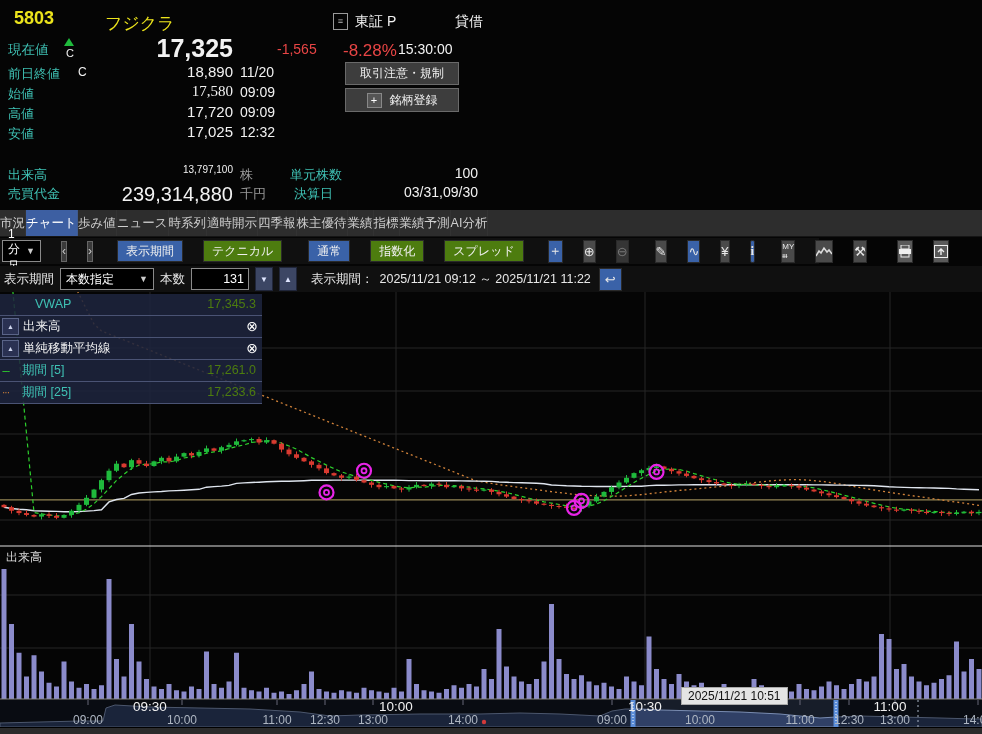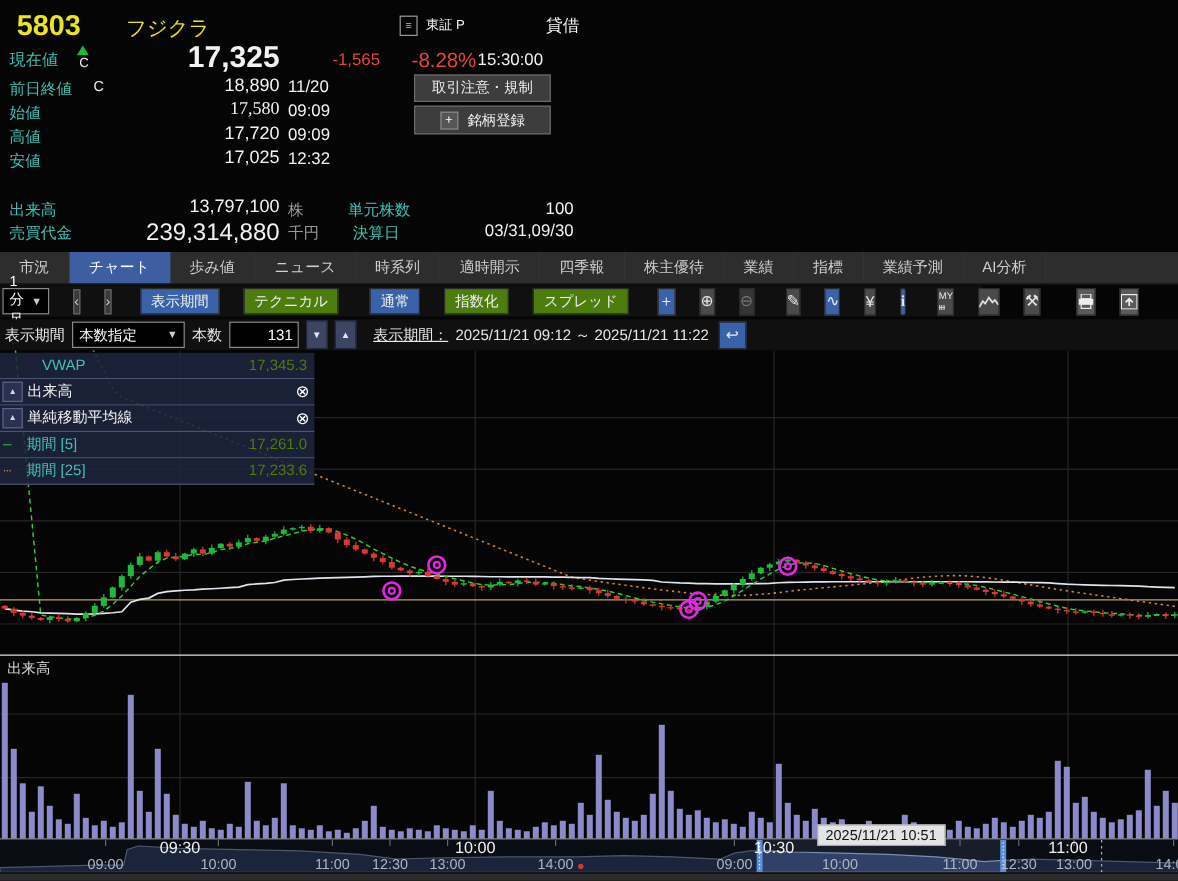--- a/index.html
+++ b/index.html
@@ -7,21 +7,21 @@
   .app{position:relative;width:982px;height:734px;background:#050505;color:#ddd;font-size:13px;}
   .abs{position:absolute;}
   .teal{color:#3fc1b4;}
   .red{color:#e84545;}
   .yellow{color:#ece41c;}
   .gray{color:#9a9a9a;}
   .white{color:#f2f2f2;}
   .rt{text-align:right;}
   .hdr-btn{position:absolute;left:345px;width:112px;height:21px;background:#3d3d3d;border:1px solid #6a6a6a;color:#eee;font-size:12px;display:flex;align-items:center;justify-content:center;cursor:pointer;}
   .tabbar{position:absolute;top:210px;left:0;width:982px;height:26px;background:#2d2d2d;display:flex;border-bottom:1px solid #151515;}
-  .tab{height:26px;line-height:26px;padding:0 16px;font-size:12.5px;color:#cfcfcf;border-right:1px solid #4a4a4a33;cursor:pointer;white-space:nowrap;}
+  .tab{height:26px;line-height:26px;padding:0 0;font-size:12.5px;color:#cfcfcf;border-right:1px solid #4a4a4a33;cursor:pointer;white-space:nowrap;}
   .tab.active{background:#3d5fa2;color:#fff;}
   .tb1{position:absolute;top:238px;left:0;width:819px;height:26px;background:#101010;display:flex;align-items:center;gap:20px;padding-left:2px;box-sizing:border-box;}
   .tb2{position:absolute;top:266px;left:0;width:982px;height:26px;background:#101010;display:flex;align-items:center;gap:6px;padding-left:4px;box-sizing:border-box;font-size:12.5px;color:#e8e8e8;}
   .sel{background:#000;border:1px solid #8a8a8a;color:#fff;height:20px;display:flex;align-items:center;justify-content:space-between;padding:0 5px;font-size:12px;cursor:pointer;}
   .caret{font-size:9px;color:#ccc;margin-left:6px;}
   .tbtn{height:20px;padding:0 8px;display:flex;align-items:center;justify-content:center;font-size:12px;color:#f0f0f0;background:#4d7c0f;border:1px solid #2a2a2a;cursor:pointer;white-space:nowrap;}
   .tbtn.blue{background:#3a62a8;}
   .ibtn{width:21px;height:21px;display:flex;align-items:center;justify-content:center;background:#4a4a4a;border:1px solid #2a2a2a;color:#e8e8e8;font-size:13px;cursor:pointer;}
   .ibtn.blue{background:#3a62a8;}
   .ibtn.dim{background:#353535;color:#777;}
@@ -40,24 +40,24 @@
   .tooltip{position:absolute;top:395px;left:681px;background:#e4e4e4;color:#111;font-size:12px;height:16px;line-height:16px;padding:0 6px;z-index:8;white-space:nowrap;border:1px solid #aaa;}
   .bstrip{position:absolute;top:727px;left:0;width:982px;height:7px;background:#2b2b2b;border-top:1px solid #000;}
   .doc-icon{display:inline-block;width:13px;height:15px;border:1px solid #9a9a9a;color:#bbb;font-size:9px;line-height:15px;text-align:center;vertical-align:middle;}
   .plusbox{display:inline-block;width:13px;height:13px;background:#555;border:1px solid #888;color:#fff;font-size:11px;line-height:12px;text-align:center;margin-right:8px;}
 </style>
 </head>
 <body>
 
 <div class="app">
 
-  <div class="abs yellow" style="left:14px;top:8px;font-size:24px;font-weight:bold;">5803</div>
+  <div class="abs yellow" style="left:14px;top:8px;font-size:18px;font-weight:bold;">5803</div>
   <div class="abs yellow" style="left:105px;top:12px;font-size:17px;">フジクラ</div>
   <div class="abs" style="left:333px;top:13px;"><span class="doc-icon">≡</span></div>
-  <div class="abs white" style="left:355px;top:13px;font-size:11px;">東証 P</div>
+  <div class="abs white" style="left:355px;top:13px;font-size:14px;">東証 P</div>
   <div class="abs white" style="left:455px;top:13px;font-size:14px;">貸借</div>
 
   <div class="abs teal" style="left:8px;top:41px;font-size:13.5px;">現在値</div>
   <div class="abs" style="left:64px;top:38px;width:0;height:0;border-left:5px solid transparent;border-right:5px solid transparent;border-bottom:8px solid #1fba3c;"></div>
   <div class="abs white" style="left:66px;top:47px;font-size:11px;">C</div>
   <div class="abs white rt" style="left:60px;top:34px;width:173px;font-size:25px;font-weight:bold;">17,325</div>
   <div class="abs red" style="left:277px;top:41px;font-size:14px;">-1,565</div>
   <div class="abs red" style="left:343px;top:41px;font-size:17px;">-8.28%</div>
   <div class="abs white" style="left:398px;top:41px;font-size:14px;">15:30:00</div>
 
@@ -80,21 +80,21 @@
 
   <div class="hdr-btn" style="top:62px;">
       <span>取引注意・規制</span>
     </div>
   <div class="hdr-btn" style="top:88px;height:22px;">
       <span class="plusbox">+</span>
       <span>銘柄登録</span>
     </div>
 
   <div class="abs teal" style="left:8px;top:166px;">出来高</div>
-  <div class="abs white rt" style="left:80px;top:164px;width:153px;font-size:15px;text-align:right;">13,797,100</div>
+  <div class="abs white rt" style="left:80px;top:164px;width:153px;font-size:10px;text-align:right;">13,797,100</div>
   <div class="abs gray" style="left:240px;top:166px;">株</div>
   <div class="abs teal" style="left:290px;top:166px;">単元株数</div>
   <div class="abs white rt" style="left:360px;top:165px;width:118px;font-size:14px;">100</div>
 
   <div class="abs teal" style="left:8px;top:185px;">売買代金</div>
   <div class="abs white rt" style="left:80px;top:183px;width:153px;font-size:20px;">239,314,880</div>
   <div class="abs gray" style="left:240px;top:185px;">千円</div>
   <div class="abs teal" style="left:294px;top:185px;">決算日</div>
   <div class="abs white rt" style="left:360px;top:184px;width:118px;font-size:14px;">03/31,09/30</div>
 
@@ -175,21 +175,21 @@
   <div class="tb2">
     <span>表示期間</span>
     <div class="sel" style="width:82px;">
         <span>本数指定</span>
         <span class="caret">▼</span>
       </div>
     <span>本数</span>
     <div class="numbox">131</div>
     <div class="spin">▼</div>
     <div class="spin">▲</div>
-    <span style="margin-left:8px;text-decoration:underline;">表示期間：</span>
+    <span style="margin-left:8px;">表示期間：</span>
     <span>2025/11/21 09:12 ～ 2025/11/21 11:22</span>
     <div class="ibtn blue" style="margin-left:2px;">↩</div>
   </div>
 
   <div class="chart-wrap">
     <svg id="chart" width="982" height="442">
         <line x1="150" y1="0" x2="150" y2="407" stroke="#262626" stroke-width="1"></line>
         <line x1="396" y1="0" x2="396" y2="407" stroke="#262626" stroke-width="1"></line>
         <line x1="645" y1="0" x2="645" y2="407" stroke="#262626" stroke-width="1"></line>
         <line x1="890" y1="0" x2="890" y2="407" stroke="#262626" stroke-width="1"></line>

